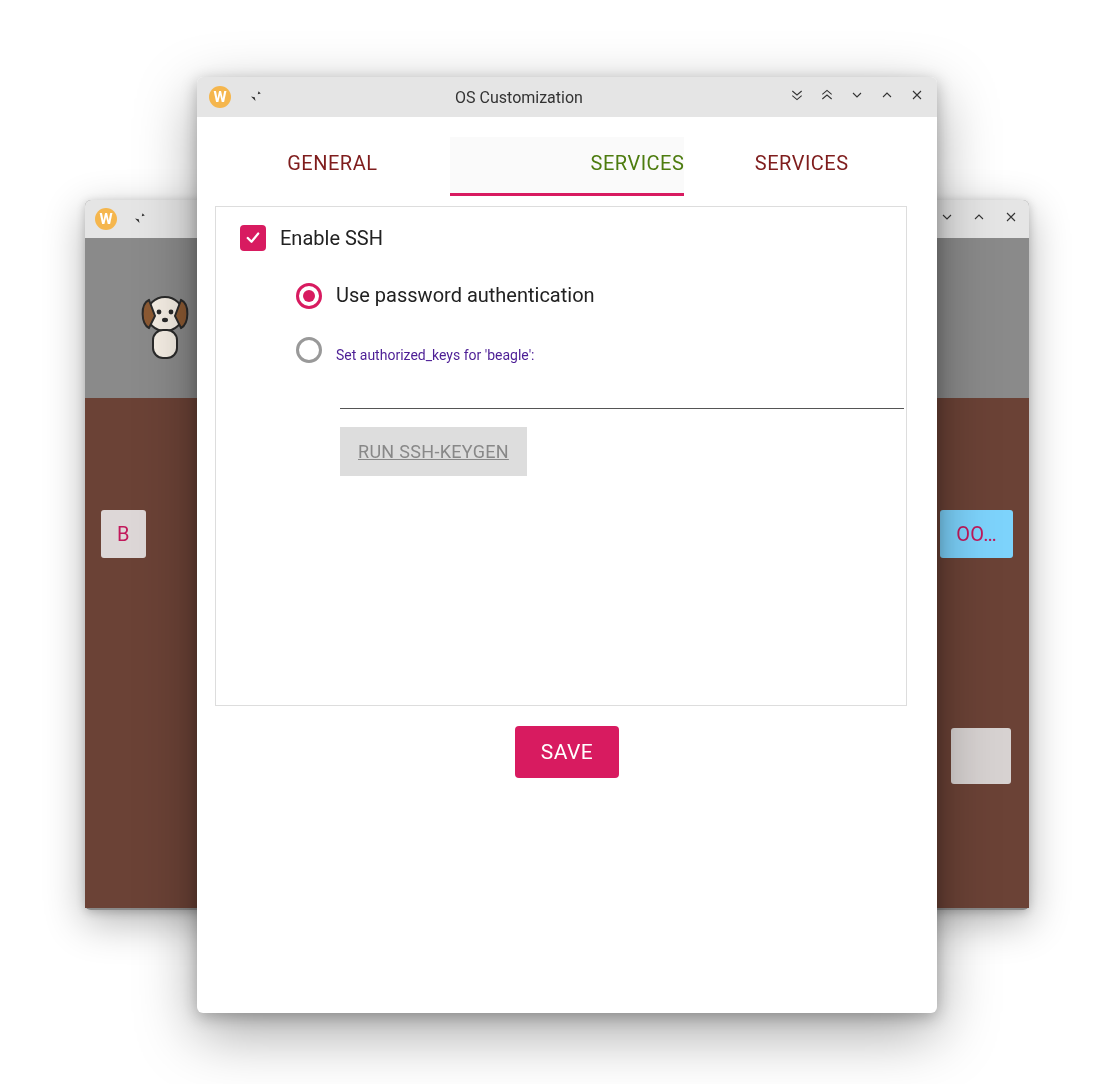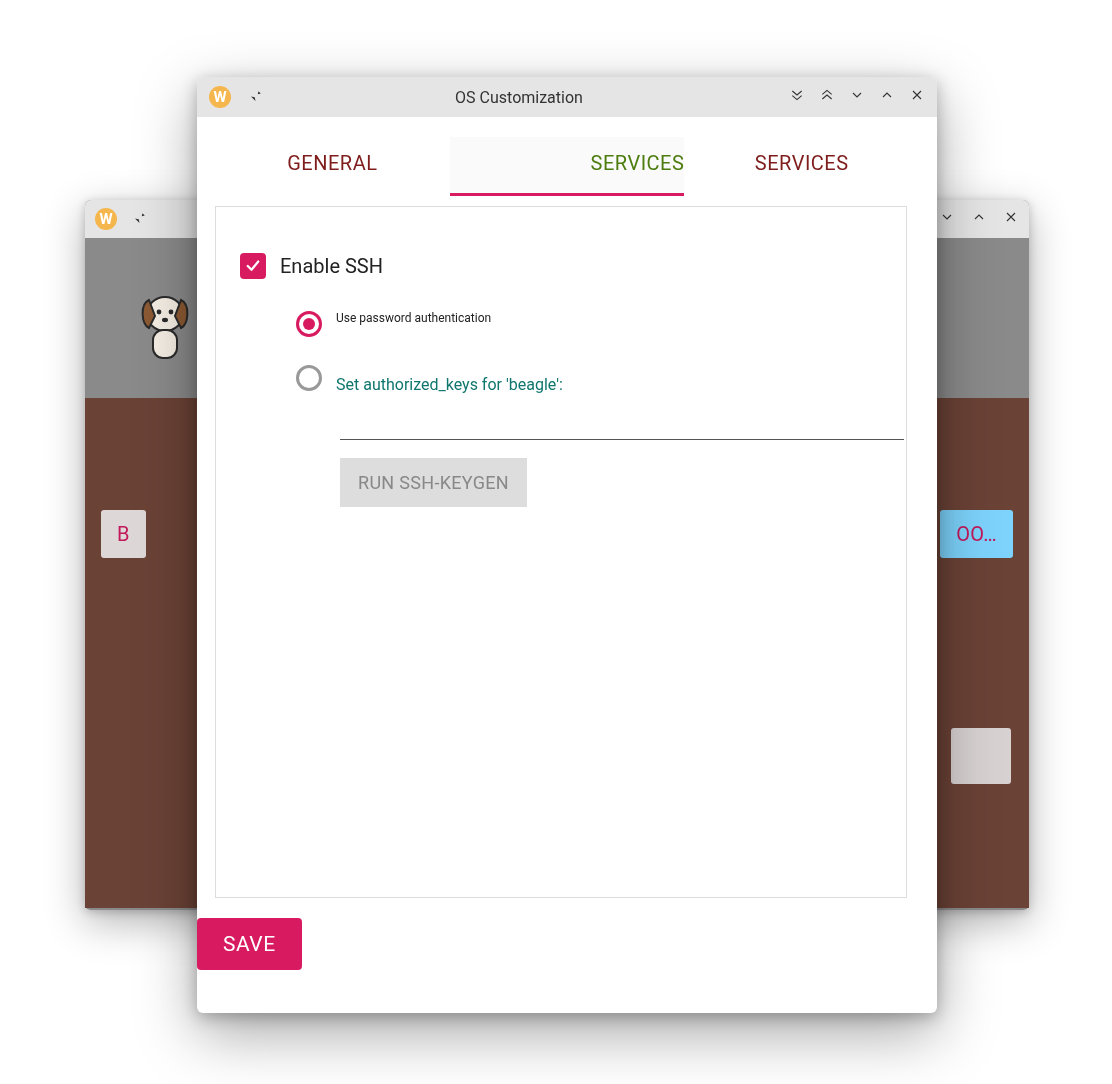--- a/index.html
+++ b/index.html
@@ -25,40 +25,40 @@
     .front-titlebar { height:40px; background:#e5e5e5; border-top-left-radius:6px; border-top-right-radius:6px; display:flex; align-items:center; padding:0 12px; }
     .front-titlebar .app-icon { width:22px; height:22px; border-radius:50%; background:#f5b64d; display:flex; align-items:center; justify-content:center; color:#fff; font-weight:700; font-size:15px; }
     .front-titlebar .pin-icon { margin-left:14px; }
     .front-titlebar .title { flex:1; text-align:center; font-size:16px; color:#333; font-weight:400; padding-right:14px; }
     .front-titlebar .win-controls { display:flex; gap:14px; align-items:center; }
 
     .tabs { display:flex; margin:20px 18px 0 18px; }
     .tab { flex:1; text-align:center; font-size:20px; letter-spacing:.5px; color:#7f1d1d; padding:14px 0 18px; cursor:pointer; font-weight:400;}
     .tab.active { color:#4d7c0f; border-bottom:3px solid #d81b60; background:#fafafa;text-align:right; }
 
-    .panel { margin:10px 30px 0 18px; border:1px solid #ddd; height:692px; padding:46px 24px; }
+    .panel { margin:10px 30px 0 18px; border:1px solid #ddd; height:500px; padding:18px 24px; }
 
     .checkbox-row { display:flex; align-items:center; gap:14px; }
     .checkbox { width:26px; height:26px; background:#d81b60; border-radius:4px; display:flex; align-items:center; justify-content:center; }
     .checkbox svg { width:18px; height:18px; }
     .checkbox-label { font-size:20px; color:#222; }
 
     .radio-group { margin:32px 0 0 56px; display:flex; flex-direction:column; gap:28px; }
     .radio-row { display:flex; align-items:flex-start; gap:14px; }
     .radio { width:26px; height:26px; border-radius:50%; border:3px solid #999; display:flex; align-items:center; justify-content:center; flex-shrink:0; }
     .radio.selected { border-color:#d81b60; }
     .radio.selected .dot { width:12px; height:12px; border-radius:50%; background:#d81b60; }
-    .radio-label { font-size:12px; color:#222; }
-    .sub { margin-top:10px; color:#0f766e; font-size:16px;text-align:center; }
+    .radio-label { font-size:20px; color:#222; }
+    .sub { margin-top:10px; color:#4c1d95; font-size:14px;text-align:center; }
     .underline-input { margin:18px 0 0 100px; height:28px; border:none; border-bottom:1px solid #555; width:564px; font-size:16px; }
     .underline-input:disabled { background:transparent; }
 
-    .flat-btn { margin:18px 0 0 100px; background:#ddd; border:none; color:#888; font-size:18px; padding:14px 18px; letter-spacing:.3px; cursor:not-allowed; }
+    .flat-btn { margin:18px 0 0 100px; background:#ddd; border:none; color:#888; font-size:18px; padding:14px 18px; letter-spacing:.3px; cursor:not-allowed;text-decoration:underline; }
 
-    .save-row { display:flex; justify-content:flex-start; margin-top:20px; }
+    .save-row { display:flex; justify-content:center; margin-top:20px; }
     .save-btn { background:#d81b60; color:#fff; border:none; font-size:21px; padding:14px 26px; border-radius:4px; letter-spacing:.5px; cursor:pointer; }
 
     .icon-stroke { stroke:#333; stroke-width:1.6; fill:none; }
   </style>
 </head>
 <body>
 
 <div class="back-window">
   <div class="back-titlebar">
     <div class="app-icon">W</div>

